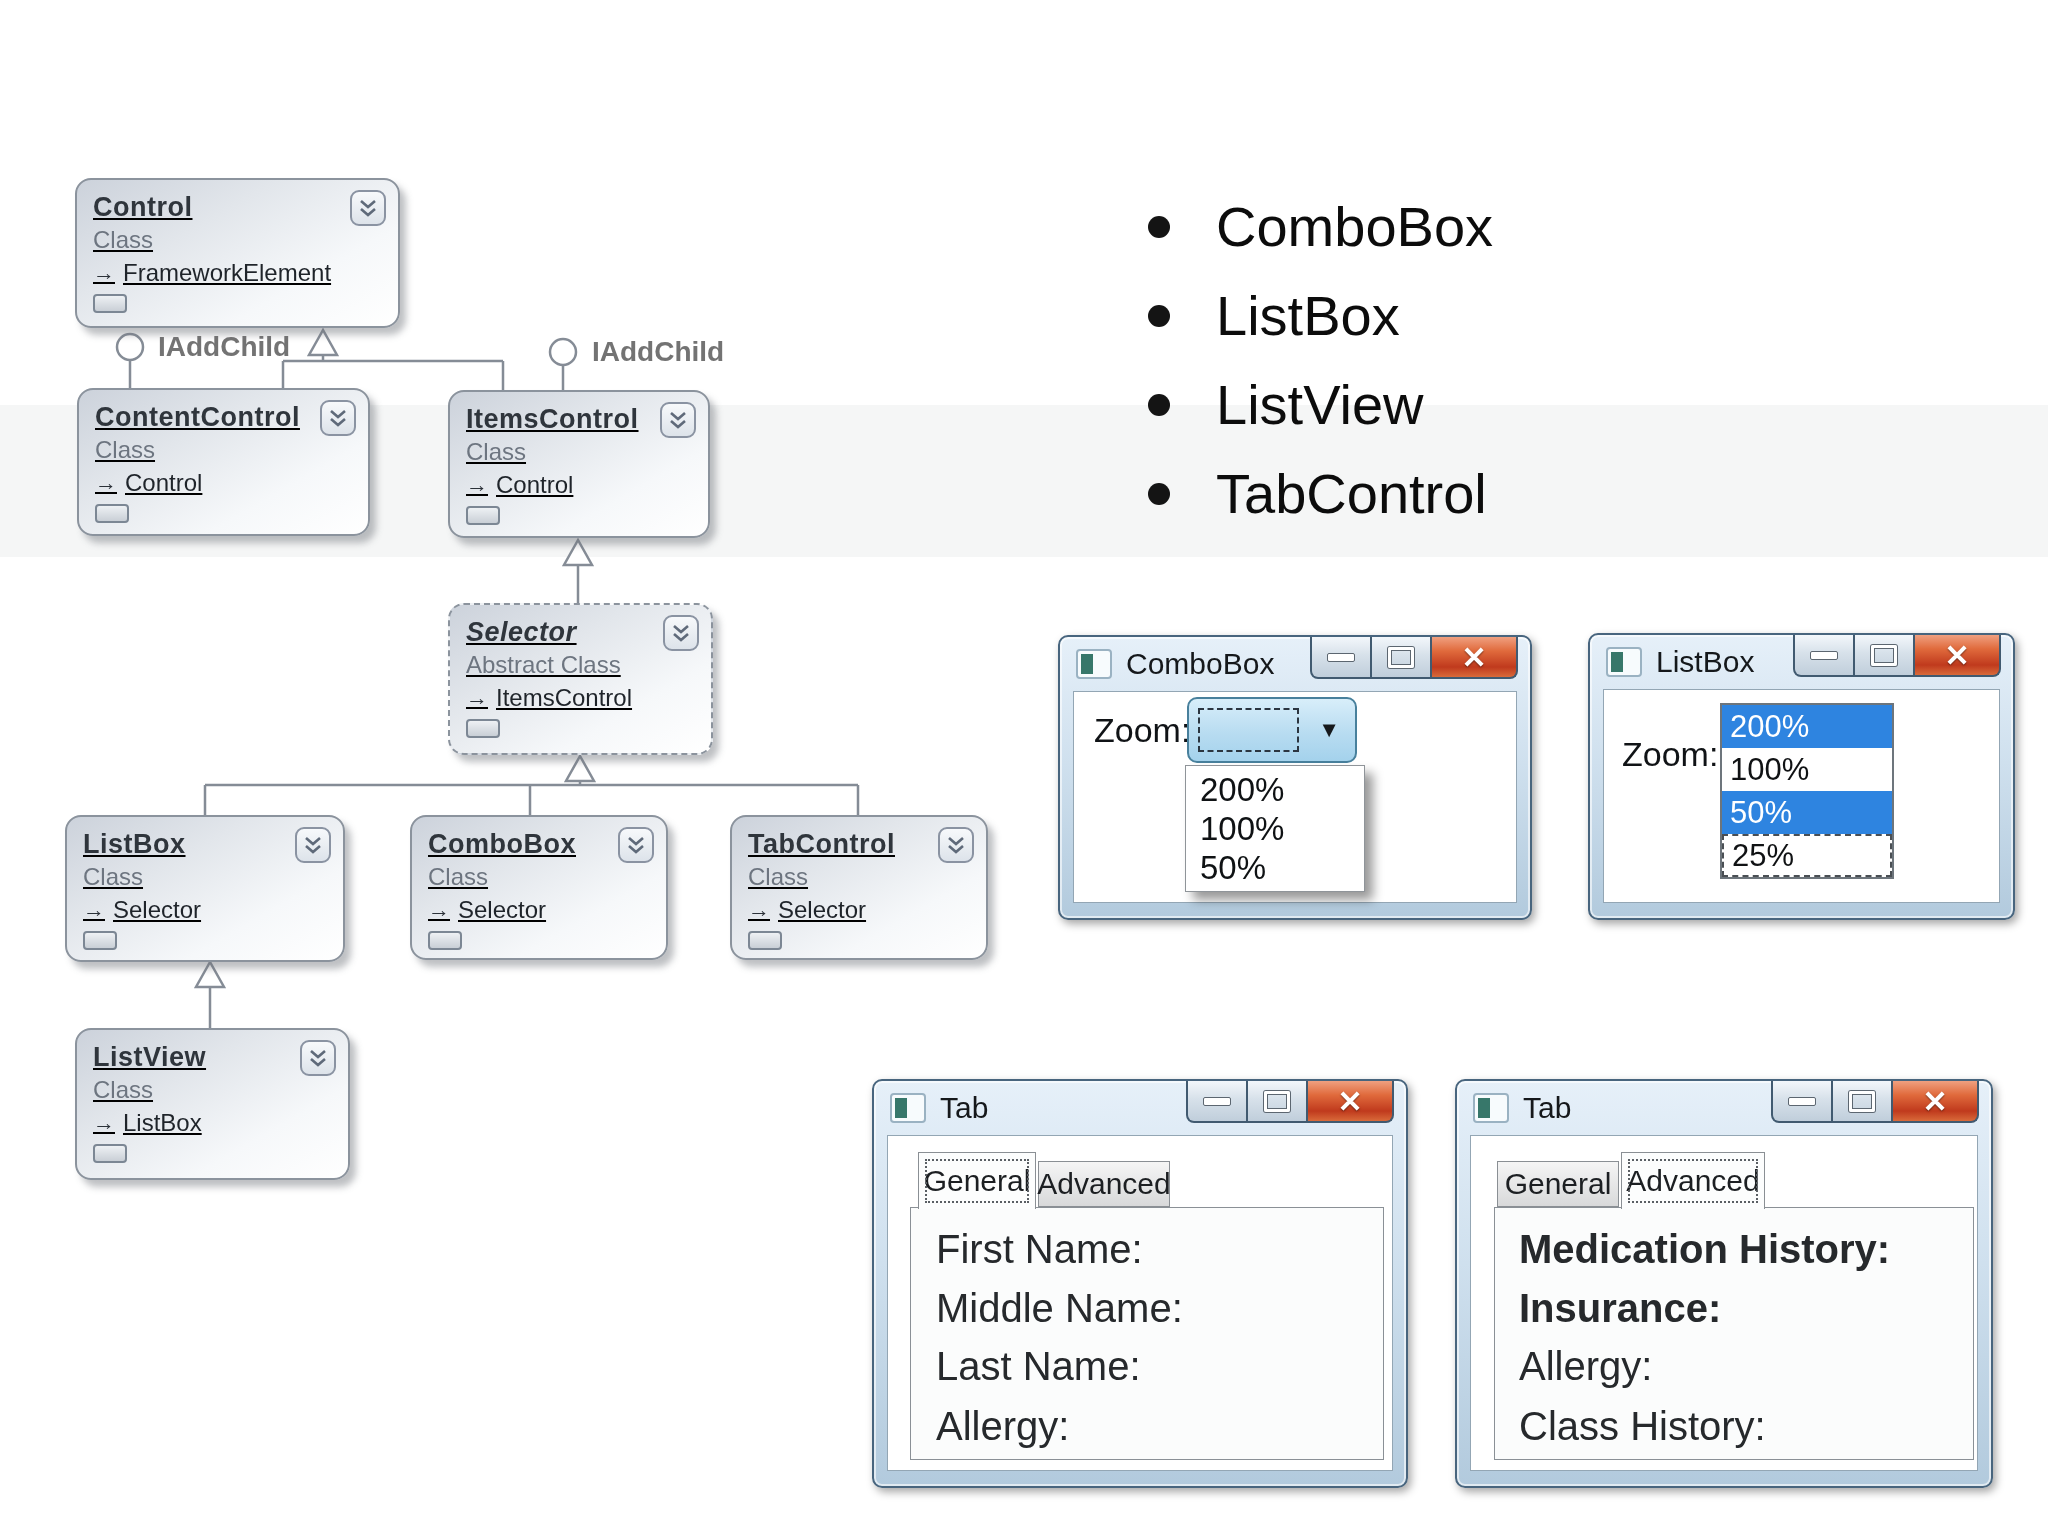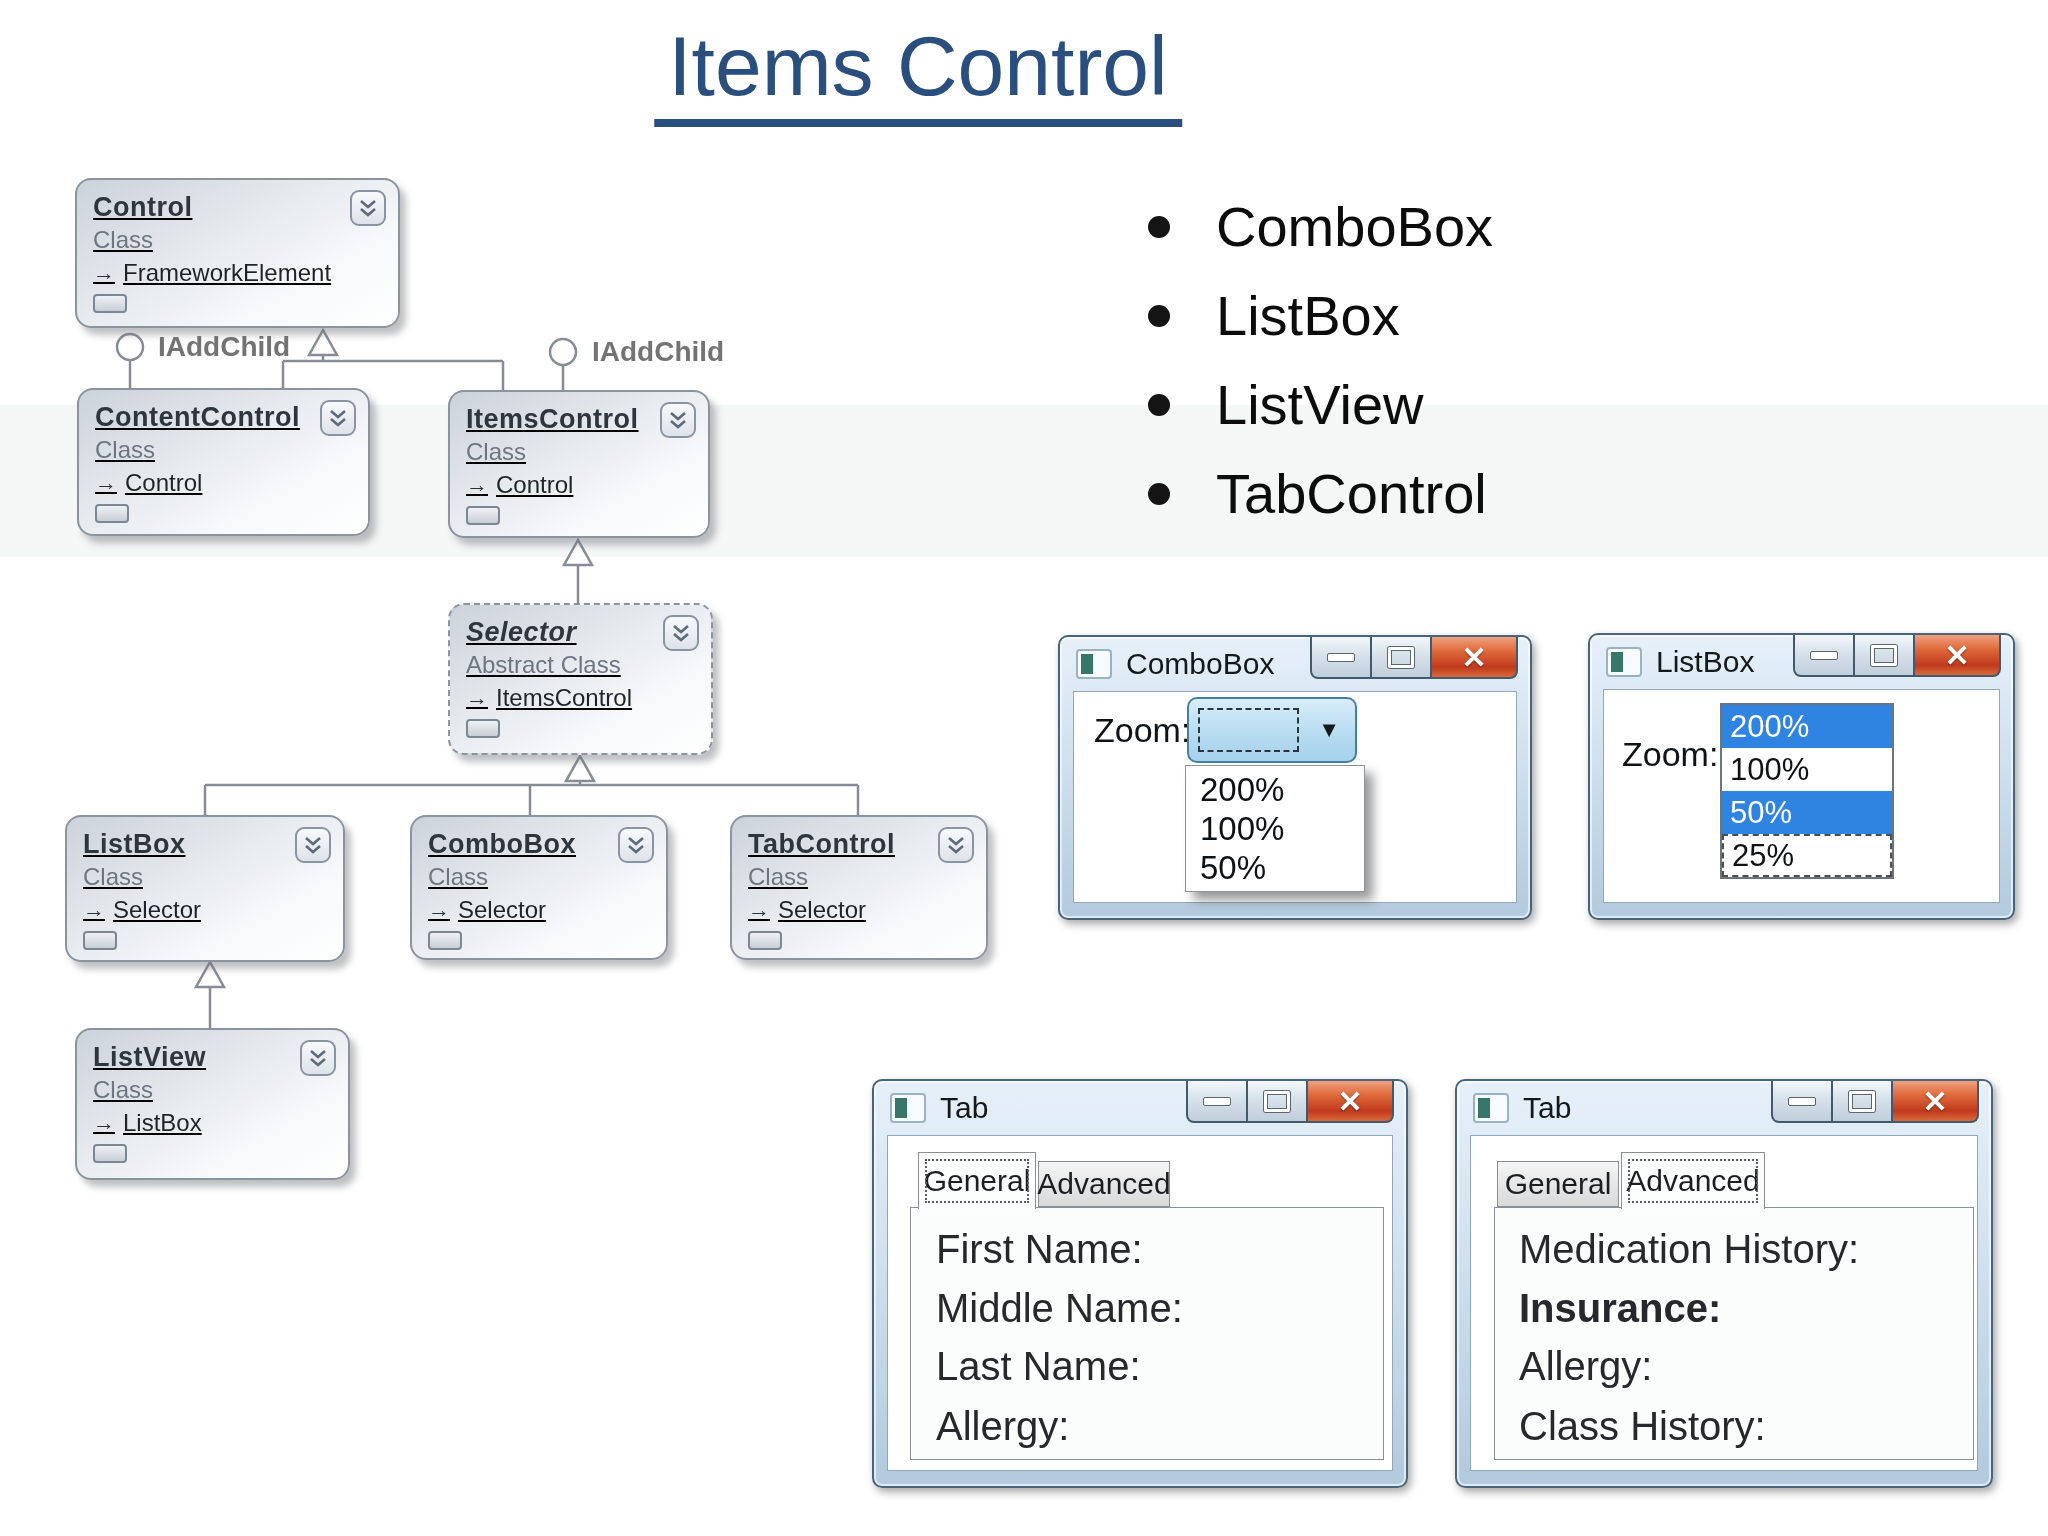--- a/index.html
+++ b/index.html
@@ -87,21 +87,20 @@
   .tab.active{background:#fcfdfd;height:57px;border-bottom:none;z-index:3;}
   .focusrect{position:absolute;inset:6px;border:2px dotted #5a5f64;pointer-events:none;}
   .flabel{position:absolute;font-size:40px;color:#26292c;}
 </style>
 </head>
 <body>
 
 <div class="stage">
   <div class="bgband" style="top:405px;height:152px;"></div>
 
-  <div class="slide-title">Items Control</div>
 
   <div class="bullets">
     <div class="bullet">
         <span class="dot"></span>
         <span>ComboBox</span>
       </div>
     <div class="bullet">
         <span class="dot"></span>
         <span>ListBox</span>
       </div>
@@ -359,18 +358,18 @@
     </div>
     <div class="client"></div>
     <div class="panel" style="left:37px;top:126px;width:480px;height:253px;"></div>
     <div class="tab inactive" style="left:40px;top:80px;width:122px;">
       <span>General</span>
     </div>
     <div class="tab active" style="left:164px;top:71px;width:144px;">
       <span>Advanced</span>
       <div class="focusrect"></div>
     </div>
-    <div class="flabel" style="left:62px;top:146px;">Medication History:</div>
+    <div class="flabel" style="left:62px;top:146px;font-weight:bold;">Medication History:</div>
     <div class="flabel" style="left:62px;top:205px;font-weight:bold;">Insurance:</div>
     <div class="flabel" style="left:62px;top:263px;">Allergy:</div>
     <div class="flabel" style="left:62px;top:323px;">Class History:</div>
   </div>
 </div>
 
 </body></html>

